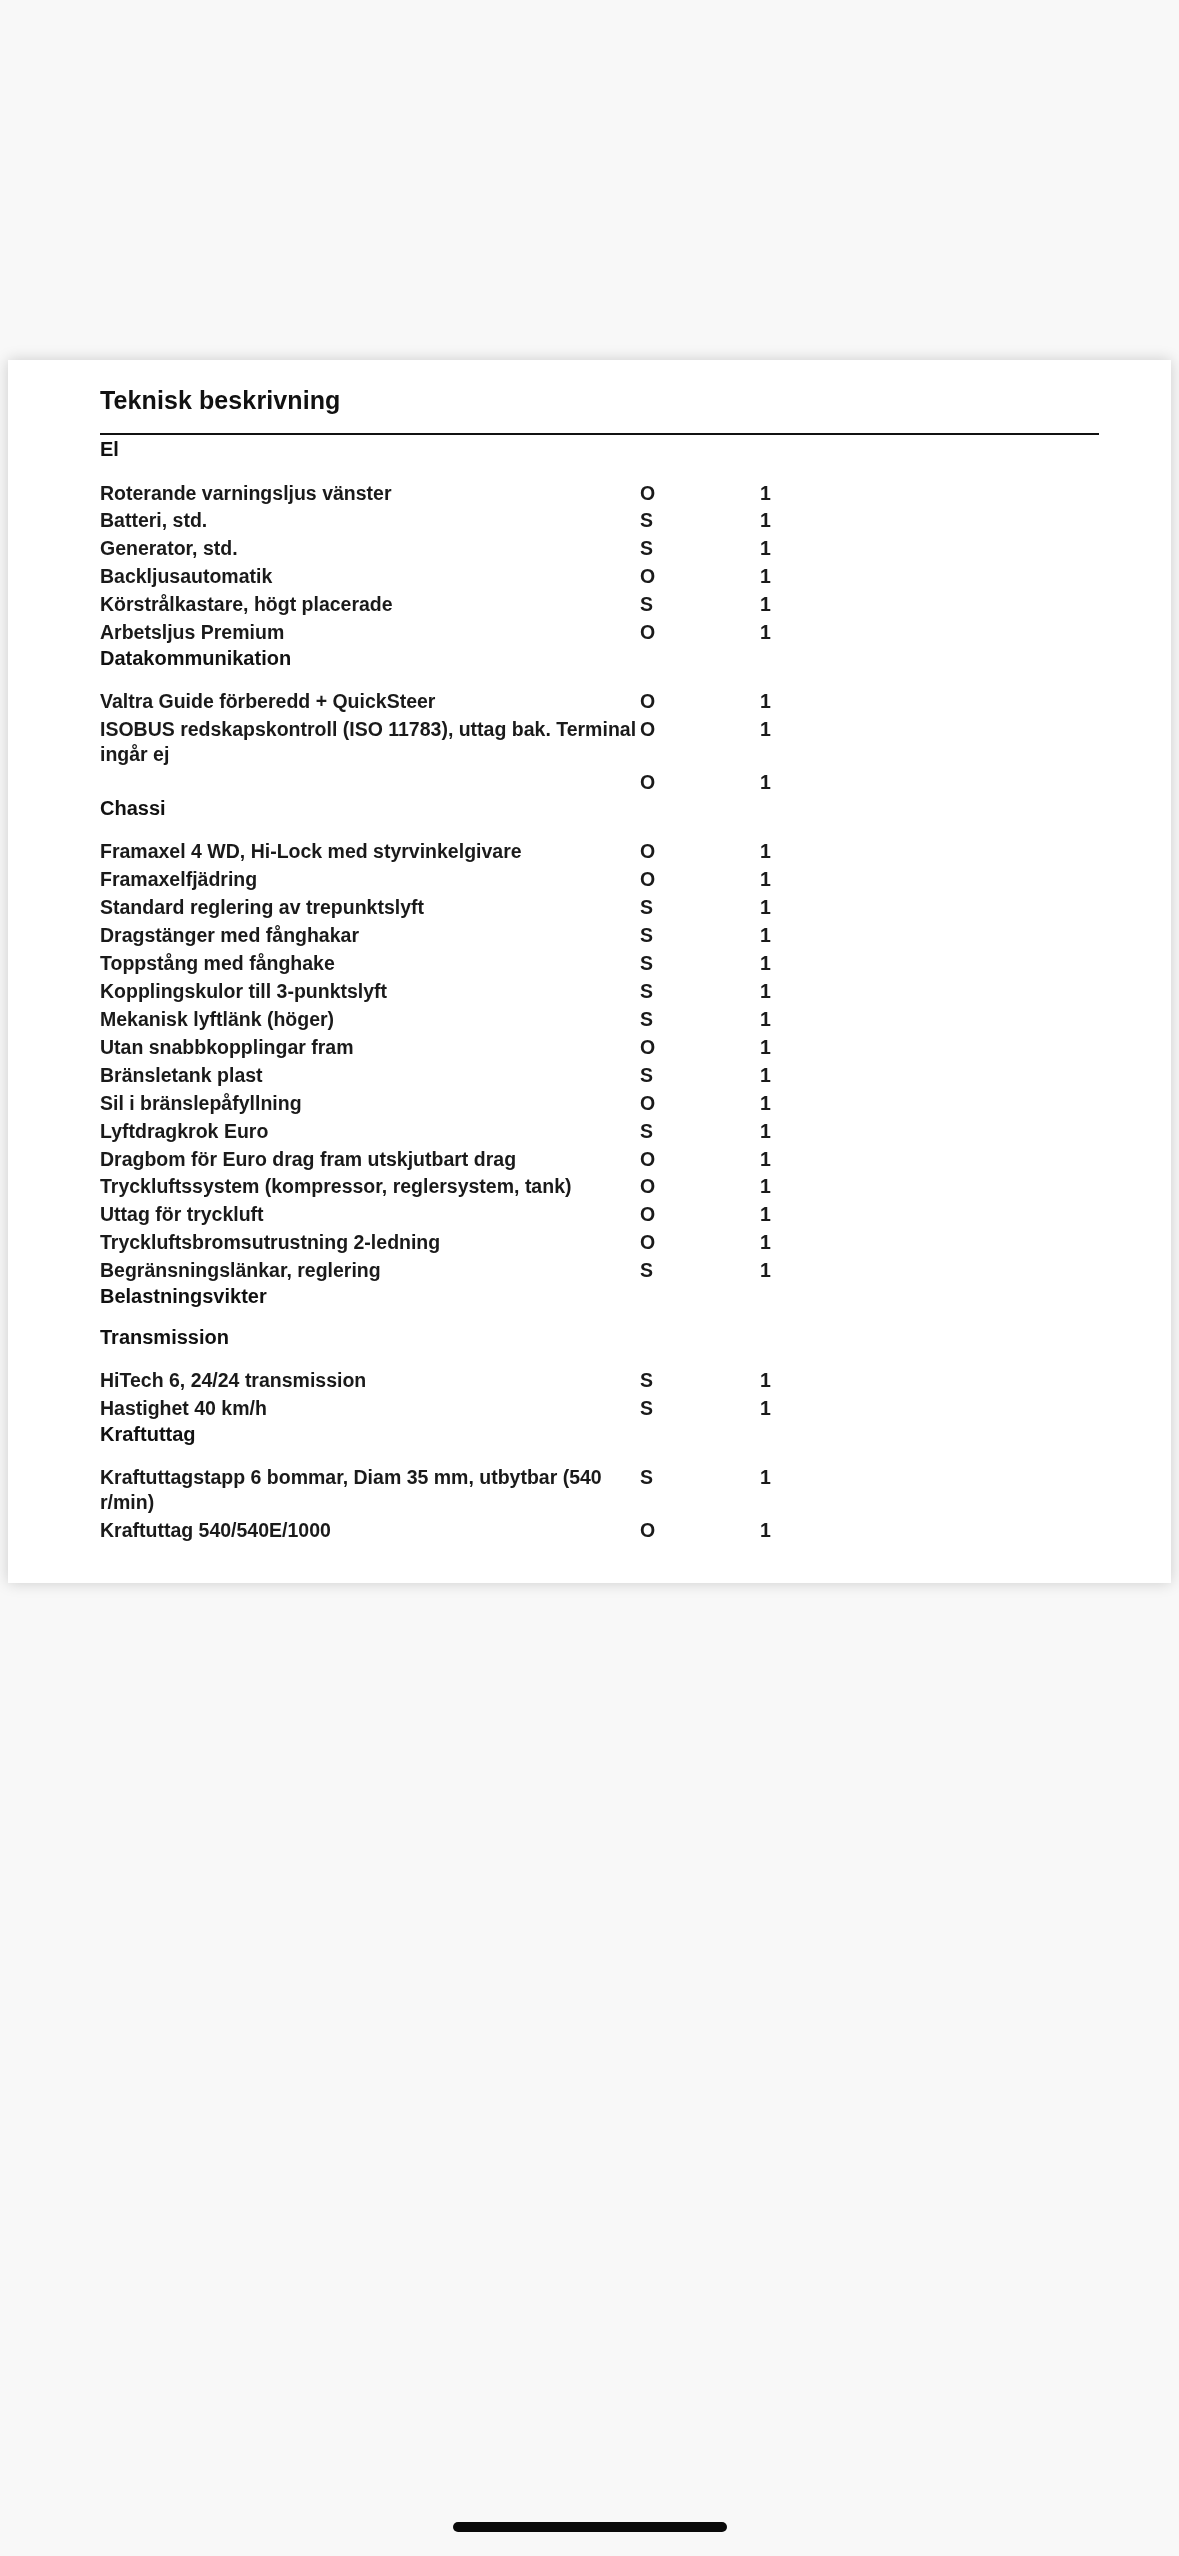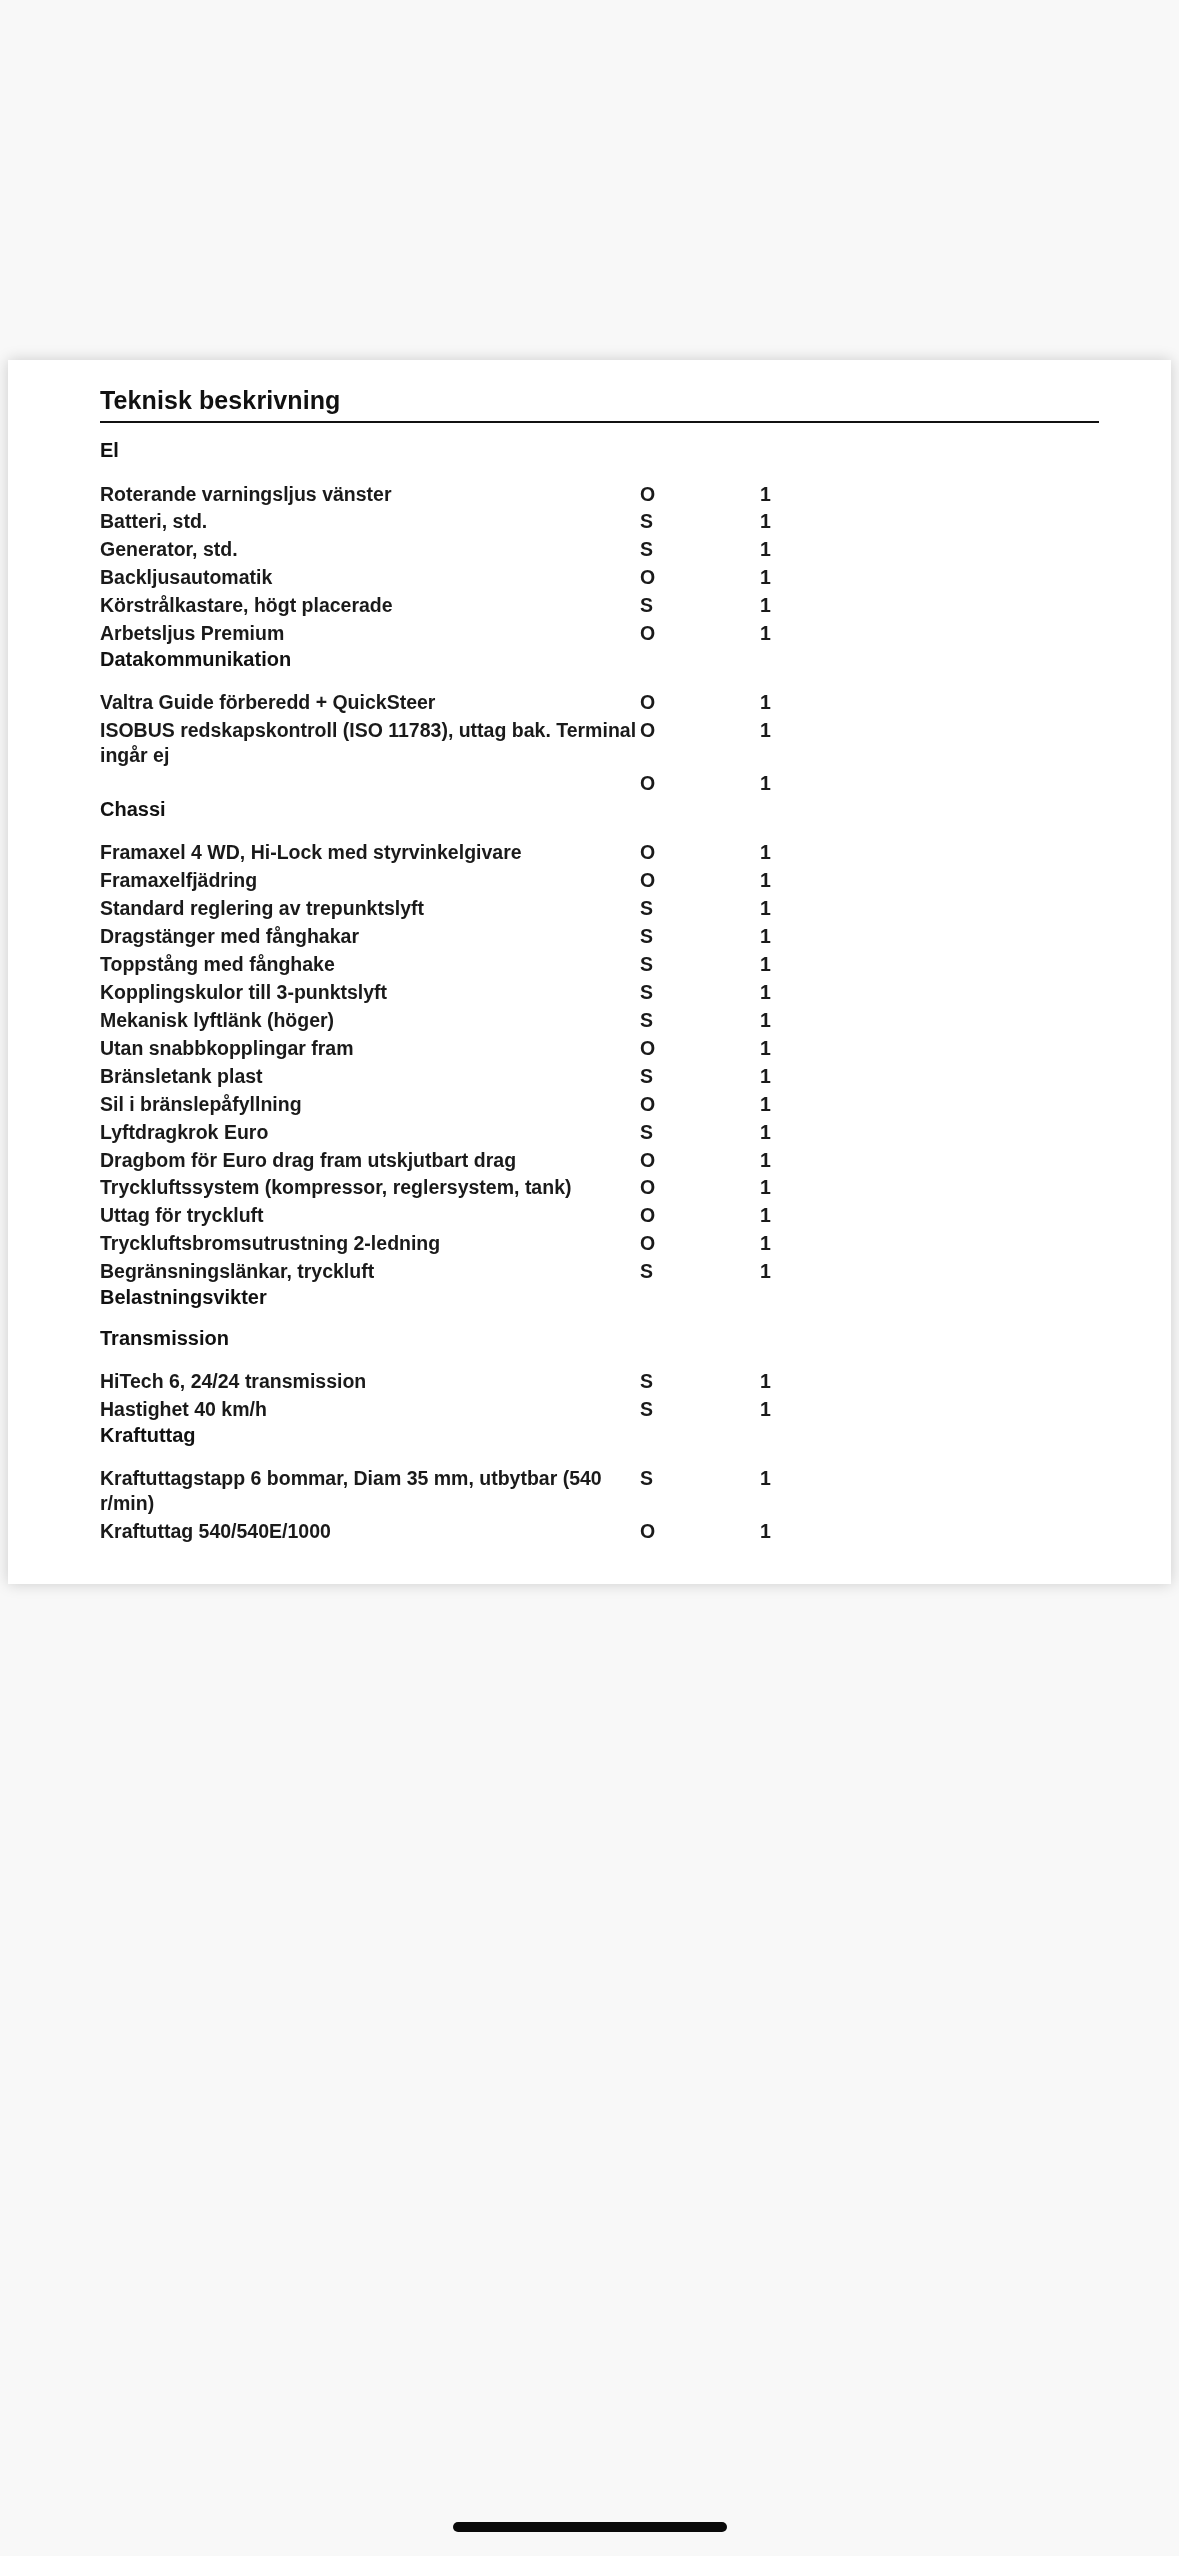--- a/index.html
+++ b/index.html
@@ -30,23 +30,23 @@
     box-shadow: 0 0 14px rgba(0,0,0,0.18);
     padding: 0;
   }
   .doc-inner {
     padding: 26px 72px 38px 92px;
   }
   .doc-title {
     font-size: 25px;
     font-weight: bold;
     color: #111;
-    padding-bottom: 6px;
+    padding-bottom: 18px;
     border-bottom: 2px solid #111;
-    margin: 0 0 16px 0;
+    margin: 0 0 3px 0;
     letter-spacing: 0.1px;
   }
   .section {
     margin-top: 0;
   }
   .section-head {
     font-size: 20px;
     font-weight: bold;
     color: #111;
     margin-bottom: 18px;
@@ -239,21 +239,21 @@
                   <td class="c-label">Uttag för tryckluft</td>
                   <td class="c-code">O</td>
                   <td class="c-qty">1</td>
                 </tr>
                 <tr>
                   <td class="c-label">Tryckluftsbromsutrustning 2-ledning</td>
                   <td class="c-code">O</td>
                   <td class="c-qty">1</td>
                 </tr>
                 <tr>
-                  <td class="c-label">Begränsningslänkar, tryckluft</td>
+                  <td class="c-label">Begränsningslänkar, reglering</td>
                   <td class="c-code">S</td>
                   <td class="c-qty">1</td>
                 </tr>
               </tbody>
             </table>
           </div>
           <div class="section">
             <div class="section-head">Belastningsvikter</div>
           </div>
           <div class="section">

